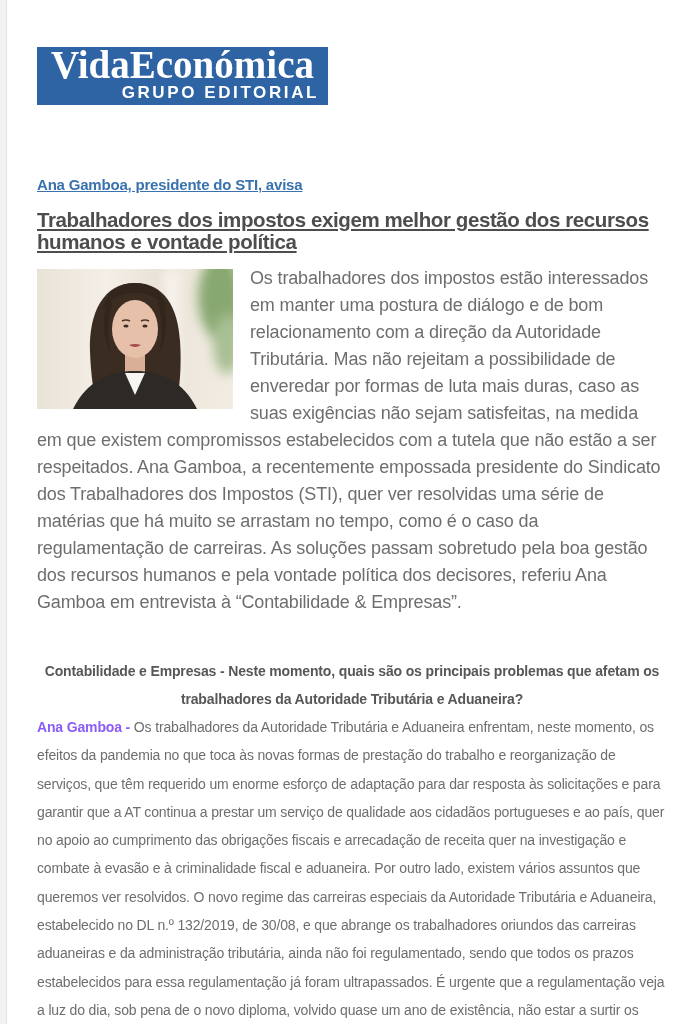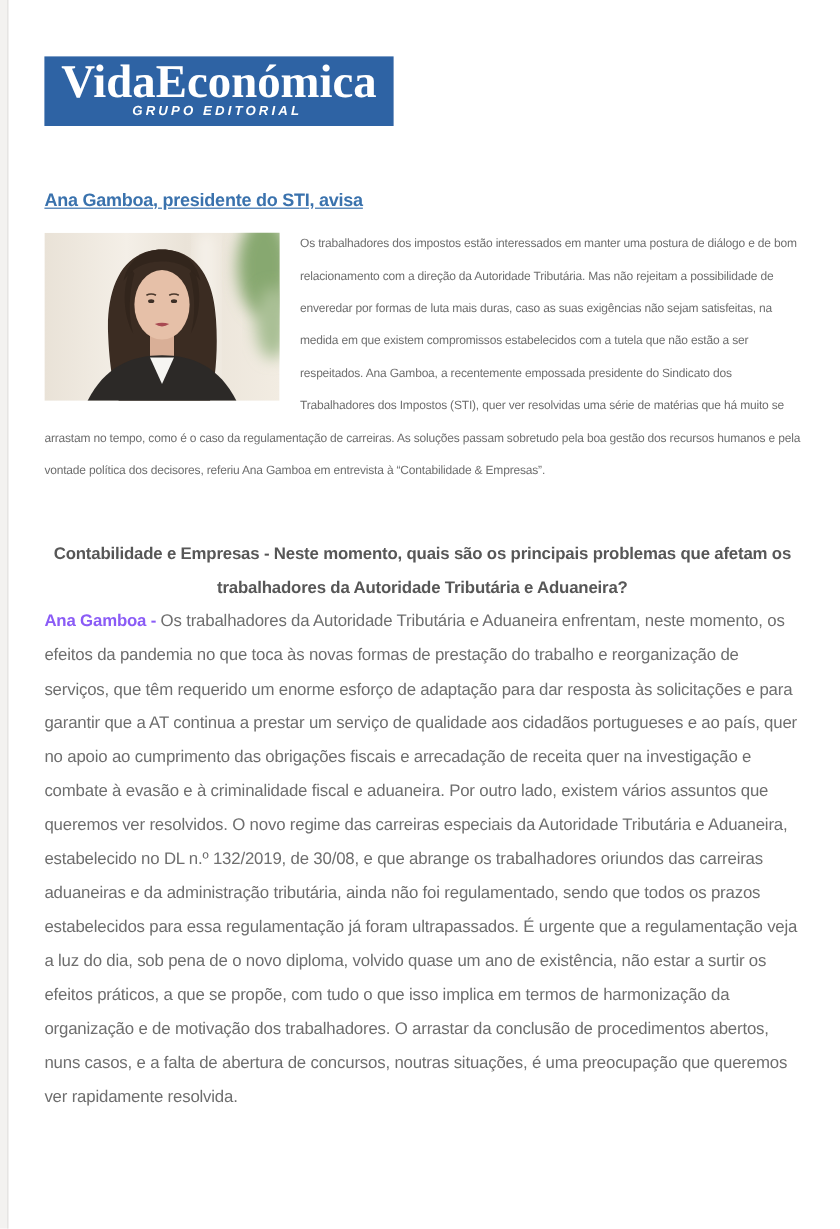--- a/index.html
+++ b/index.html
@@ -19,42 +19,42 @@
     background: #2e63a4; color: #ffffff;
     padding: 1px 6px 4px 6px;
     display: flex; flex-direction: column; justify-content: center;
   }
   .logo-title {
     font-family: "Liberation Serif", serif; font-weight: bold;
     font-size: 39px; line-height: 38px; text-align: center; letter-spacing: 0;
     white-space: nowrap;
   }
   .logo-subtitle {
-    font-size: 11px; font-weight: bold; letter-spacing: 2.6px;
-    text-align: center; padding-right: 3px; margin-top: -1px; white-space: nowrap; font-style: italic;
+    font-size: 17px; font-weight: bold; letter-spacing: 2.6px;
+    text-align: right; padding-right: 3px; margin-top: -1px; white-space: nowrap;
   }
 
   
   .kicker {
-    display: inline-block; margin-top: 54px;
+    display: inline-block; margin-top: 71px;
     font-size: 15px; font-weight: bold; letter-spacing: -0.2px;
     color: #3a72ad; text-decoration: underline; cursor: pointer;
   }
 
   
   .headline {
     margin-top: 15px; max-width: 625px;
     font-size: 20.5px; line-height: 21.5px; font-weight: bold; letter-spacing: -0.4px;
     color: #4d4d4d; text-decoration: underline;
   }
 
   
   .intro {
     margin-top: 13px;
-    font-size: 10px; line-height: 27px; letter-spacing: -0.15px;
+    font-size: 18px; line-height: 27px; letter-spacing: -0.15px;
     color: #6e6e6e; text-align: left;
   }
   .photo {
     float: left; width: 196px; height: 140px;
     margin: 4px 17px 8px 0; display: block;
   }
 
   
   .qa { clear: both; margin-top: 41px; }
   .question {
@@ -74,20 +74,21 @@
 
 <div class="content">
 
   <div class="logo">
     <div class="logo-title">VidaEconómica</div>
     <div class="logo-subtitle">GRUPO EDITORIAL</div>
   </div>
 
   <a class="kicker">Ana Gamboa, presidente do STI, avisa</a>
 
+  <h1 class="headline">Trabalhadores dos impostos exigem melhor gestão dos recursos humanos e vontade política</h1>
 
   <div class="intro">
     <svg class="photo" viewBox="0 0 196 140" xmlns="http://www.w3.org/2000/svg" preserveAspectRatio="none">
       <defs>
         <filter id="soft" x="-40%" y="-40%" width="180%" height="180%">
           <feGaussianBlur stdDeviation="6"></feGaussianBlur>
         </filter>
         <linearGradient id="bg" x1="0" y1="0" x2="1" y2="0">
           <stop offset="0" stop-color="#e9e2d7"></stop>
           <stop offset="0.35" stop-color="#f4efe7"></stop>

